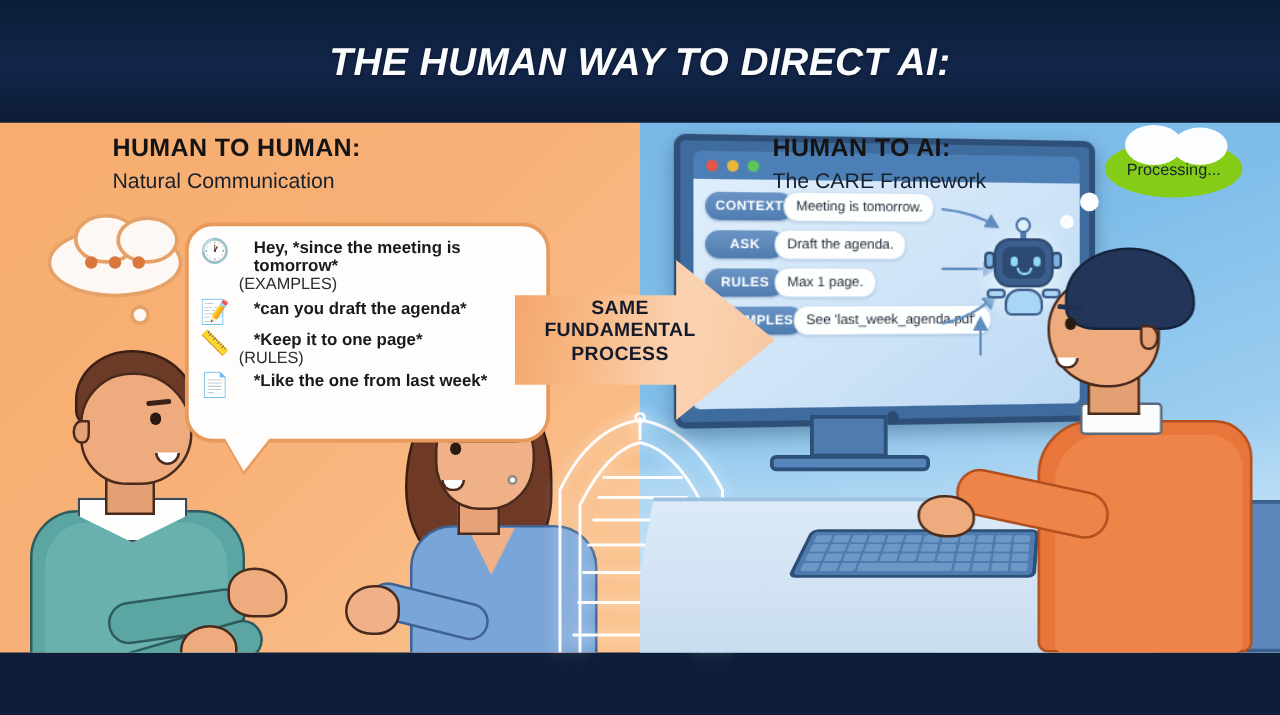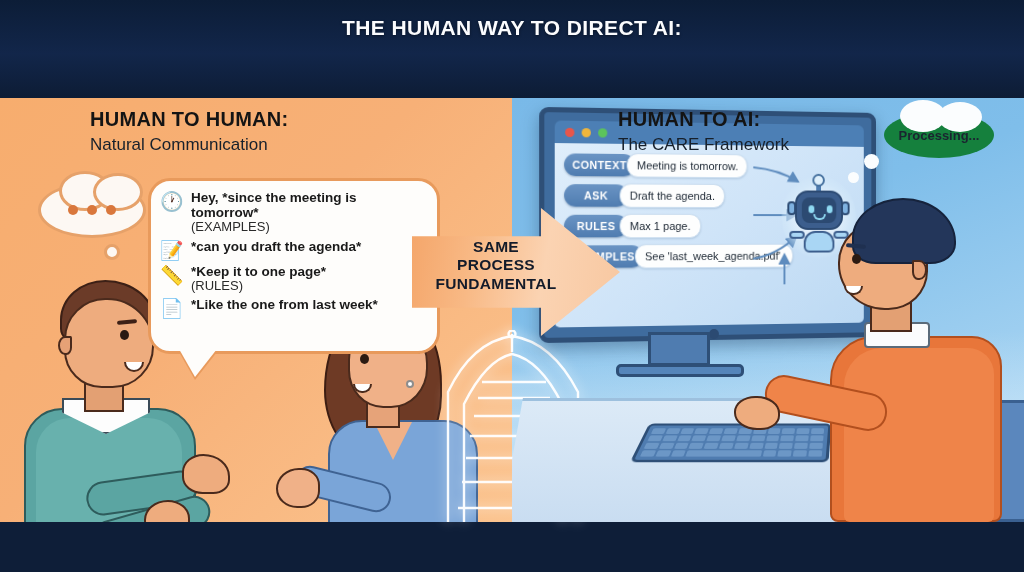--- a/index.html
+++ b/index.html
@@ -14,24 +14,25 @@
     background:#0e1e38;
   }
 
   
   .header {
     position:absolute; left:0; top:0; width:1024px; height:98px;
     background:linear-gradient(180deg,#0c1d37 0%,#12264a 55%,#0d1c35 100%);
     text-align:center; z-index:40;
   }
   .header-title {
-    margin-top:16px;
-    font-size:21px; font-weight:bold; letter-spacing:0.4px;
+    margin-top:32px;
+    font-size:31px; font-weight:bold; letter-spacing:0.4px;
     color:#fbfcfe; text-transform:uppercase;
     text-shadow:0 1px 3px rgba(0,0,0,.45);
+    font-style:italic;
   }
   .header-sub {
     margin-top:6px;
     font-size:21px; font-weight:400; color:#bcdcf2;
     letter-spacing:0.1px;
   }
 
   
   .panel-left {
     position:absolute; left:0; top:98px; width:512px; height:424px;
@@ -77,21 +78,21 @@
   }
   .bubble-main::after{
     content:""; position:absolute; left:28px; bottom:-26px;
     border-left:16px solid transparent; border-right:22px solid transparent;
     border-top:28px solid #fefdfb;
     filter:drop-shadow(0 3px 0 #e89a5c);
   }
   .bline { display:flex; align-items:flex-start; gap:7px; margin-bottom:4px; }
   .bline .ic { font-size:19px; line-height:19px; width:24px; text-align:center; flex:none; padding-top:2px;}
   .bline .tx { line-height:1.12; }
-  .bline .tx .b { font-size:13.5px; font-weight:bold; color:#1a1a1a; display:block; }
+  .bline .tx .b { font-size:13.5px; font-weight:bold; color:#1a1a1a; display:block;margin-left:12px; }
   .bline .tx .n { font-size:13px; font-weight:400; color:#2a2a2a; display:block; }
 
   
   .bubble-got {
     position:absolute; left:237px; top:268px; width:72px; height:40px;
     background:#eef5fb; border:2.5px solid #7e9fc0; border-radius:50%;
     display:flex; align-items:center; justify-content:center;
     font-size:14px; color:#16202c; z-index:18;
   }
   .bubble-got::after{
@@ -256,23 +257,23 @@
   .s-arm  { position:absolute; left:-44px; top:196px; width:124px; height:38px;
             background:#ef8449; border:2.5px solid #b24f1e; border-radius:20px; transform:rotate(12deg); }
   .s-hand { position:absolute; left:-74px; top:208px; width:46px; height:34px;
             background:#eeac7e; border:2.5px solid #4a2a1c; border-radius:46% 50% 42% 50%; }
   .s-chair{ position:absolute; left:118px; top:212px; width:114px; height:122px;
             background:#5b87bd; border:3px solid #3a6090; border-radius:16px 10px 0 0; z-index:-1;}
 
   
   .bubble-proc {
     position:absolute; left:372px; top:14px; width:110px; height:46px;
-    background:#15803d; border-radius:50%;
+    background:#84cc16; border-radius:50%;
     display:flex; align-items:center; justify-content:center;
-    font-size:13px; color:#1a2430; z-index:26;font-weight:bold;
+    font-size:13px; color:#1a2430; z-index:26;
   }
   .bubble-proc::before{ content:""; position:absolute; left:16px; top:-12px; width:46px; height:32px; background:#fbfdfe; border-radius:50%; z-index:-1;}
   .bubble-proc::after { content:""; position:absolute; left:54px; top:-10px; width:44px; height:30px; background:#fbfdfe; border-radius:50%; z-index:-1;}
   .pd1 { position:absolute; left:352px; top:56px; width:15px; height:15px; background:#fbfdfe; border-radius:50%; z-index:26; }
   .pd2 { position:absolute; left:336px; top:74px; width:11px; height:11px; background:#fbfdfe; border-radius:50%; z-index:26; }
 
   
   .footer {
     position:absolute; left:0; top:522px; width:1024px; height:50px;
     background:linear-gradient(180deg,#122748 0%,#14294c 50%,#10223f 100%);
@@ -384,22 +385,22 @@
       <line x1="68" y1="86" x2="148" y2="86"></line>
       <line x1="72" y1="68" x2="144" y2="68"></line>
       <line x1="76" y1="52" x2="140" y2="52"></line>
     </g>
   </svg>
 
   <div class="arrow-wrap">
     <div class="arrow-body"></div>
     <div class="arrow-text">
       <div>SAME</div>
+      <div>FUNDAMENTAL</div>
       <div>PROCESS</div>
-      <div>FUNDAMENTAL</div>
     </div>
   </div>
 
   <div class="rscene">
 
     <div class="desk"></div>
 
     <div class="monitor">
       <div class="mon-bar">
         <span class="dot" style="background:#e8564a"></span>

